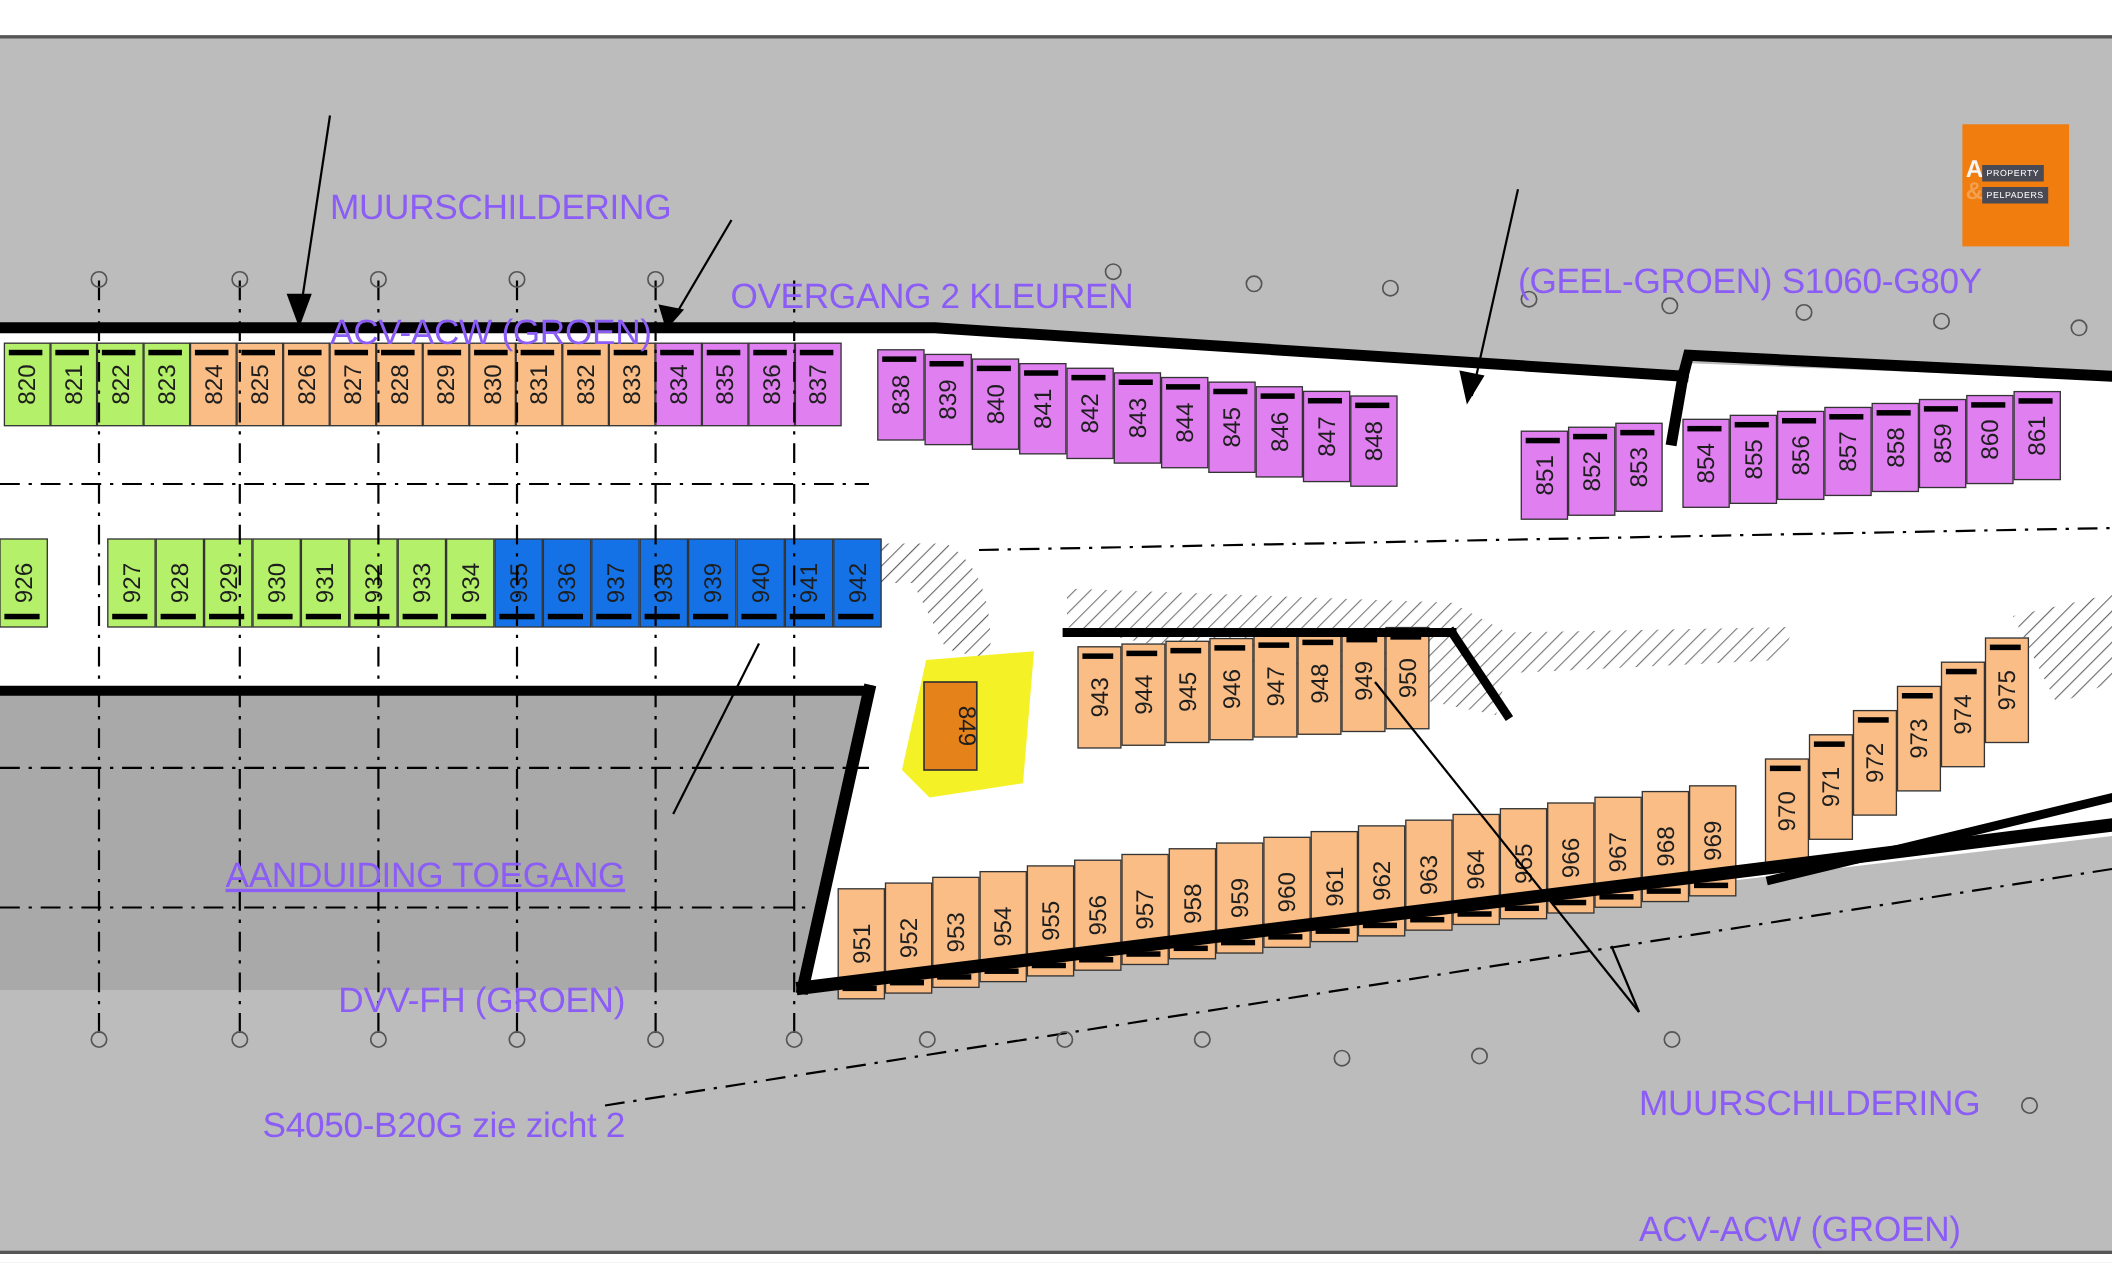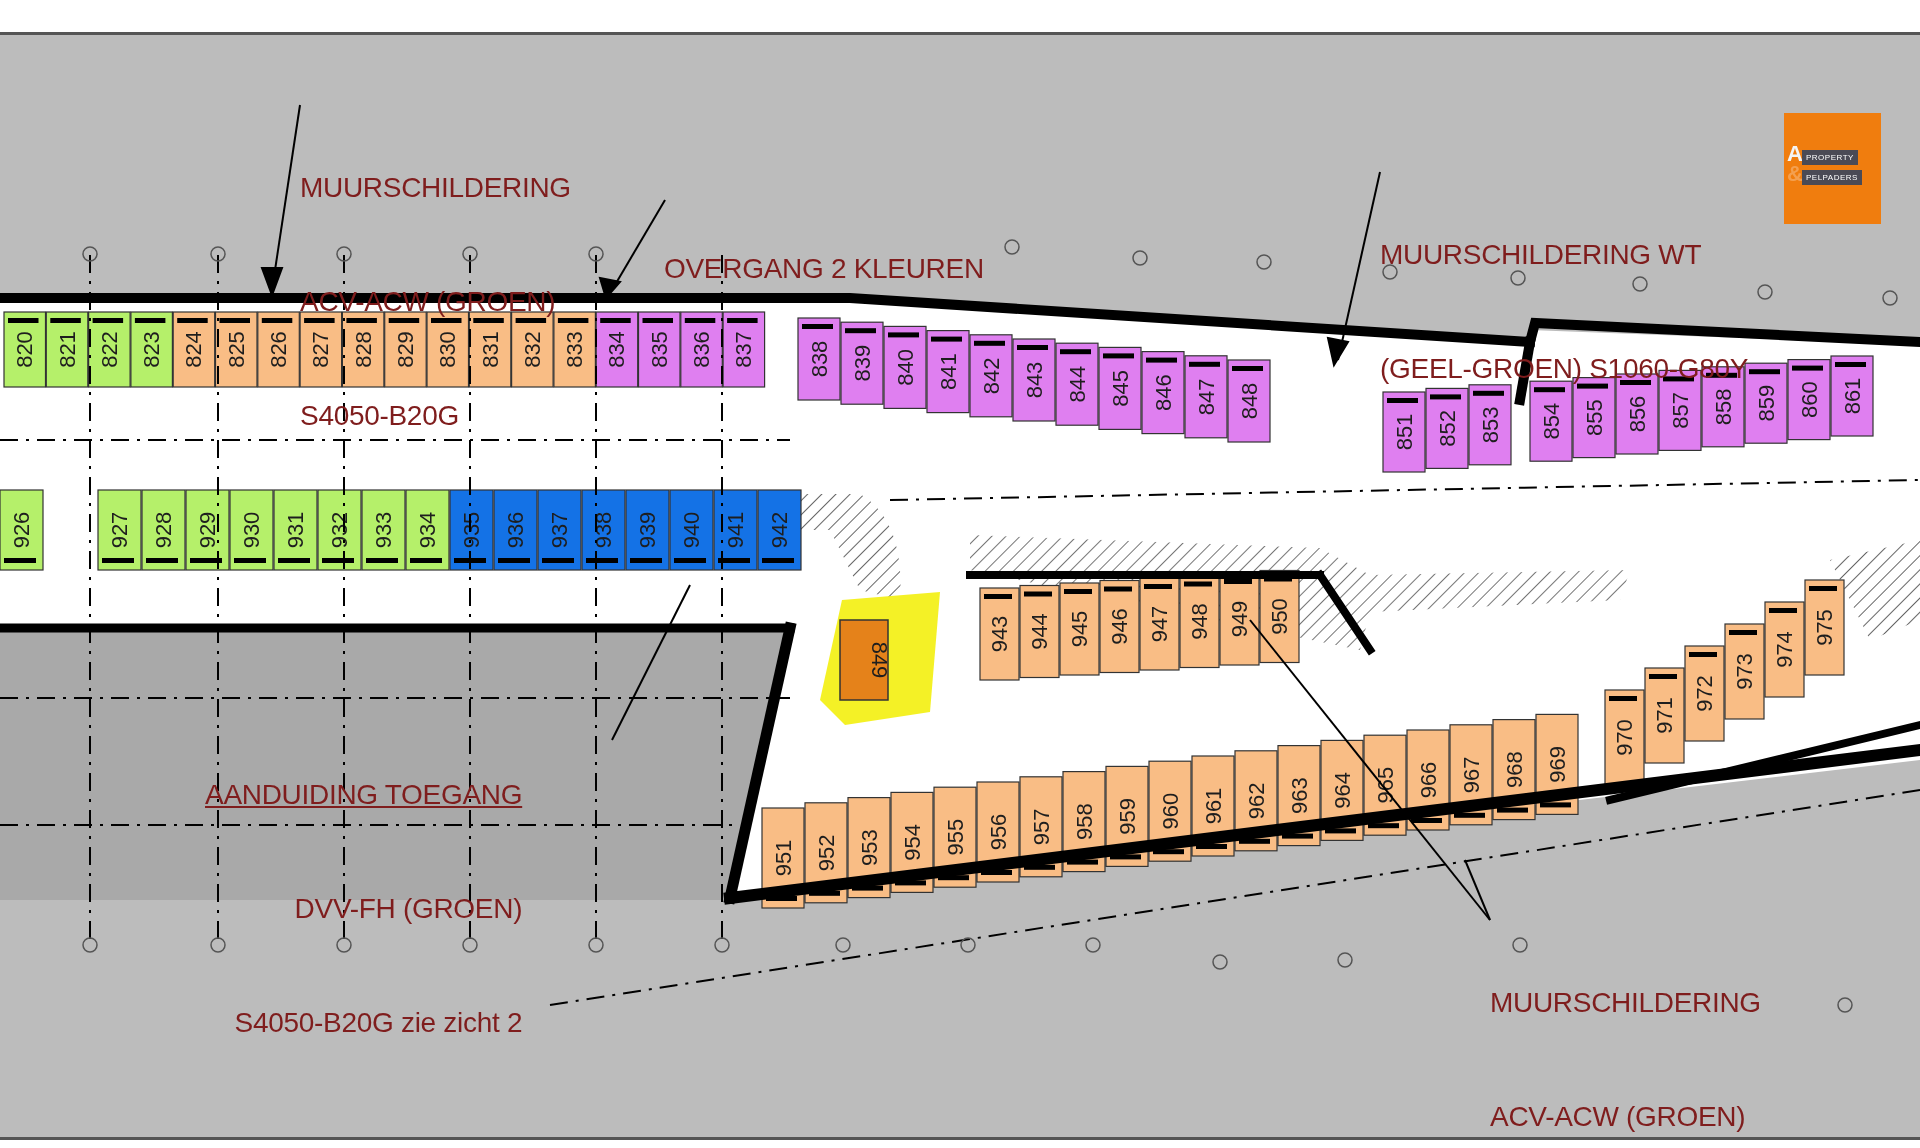--- a/index.html
+++ b/index.html
@@ -1,19 +1,19 @@
 <!DOCTYPE html>
 <html><head>
 <meta charset="utf-8">
 <style>
   html, body { margin:0; padding:0; }
   body { width:1920px; height:1148px; background:#ffffff; position:relative; overflow:hidden; font-family:"Liberation Sans", sans-serif; }
   #plan-frame { position:absolute; left:0; top:32px; width:1920px; height:1108px; background:#bcbcbc; border-top:3px solid #555; border-bottom:3px solid #555; box-sizing:border-box; }
   svg#plan { position:absolute; left:0; top:0; width:1920px; height:1148px; }
-  .label { position:absolute; color:#7f1d1d; font-size:28px; line-height:38px; white-space:pre; letter-spacing:-0.3px; }
+  .label { position:absolute; color:#8b5cf6; font-size:32px; line-height:38px; white-space:pre; letter-spacing:-0.3px; }
   .unit-text { font-family:"Liberation Sans", sans-serif; font-size:22px; fill:#1e1e1e; }
   #logo { position:absolute; left:1784px; top:113px; width:97px; height:111px; background:#f07d0e; }
   #logo .line { position:absolute; left:12px; height:15px; background:#4a4a55; color:#fff; font-size:8px; line-height:15px; padding:0 4px; letter-spacing:0.5px; }
   #logo .big { position:absolute; color:#f4f4f4; font-weight:bold; font-size:22px; left:3px; }
 </style>
 </head>
 <body>
 
 <div id="plan-frame"></div>
 
@@ -560,27 +560,25 @@
     <polygon points="1328,338 1348,342 1334,365"></polygon>
     <line x1="612" y1="740" x2="690" y2="585"></line>
     <line x1="1490" y1="920" x2="1250" y2="620"></line>
     <line x1="1490" y1="920" x2="1465" y2="860"></line>
   </g>
 </svg>
 
 <div class="label" id="ann-0" style="left:300px;top:93px;">
   <div>MUURSCHILDERING</div>
   <div>ACV-ACW (GROEN)</div>
-  <div>S4050-B20G</div>
 </div>
 <div class="label" style="left:664px;top:174px;">
   <div>OVERGANG 2 KLEUREN</div>
 </div>
 <div class="label" style="left:1380px;top:160px;">
-  <div>MUURSCHILDERING WT</div>
   <div>(GEEL-GROEN) S1060-G80Y</div>
 </div>
 <div class="label" style="left:205px;top:700px;text-align:right;">
   <div style="text-decoration:underline;">AANDUIDING TOEGANG</div>
   <div>DVV-FH (GROEN)</div>
   <div>S4050-B20G zie zicht 2</div>
 </div>
 <div class="label" style="left:1490px;top:908px;">
   <div>MUURSCHILDERING</div>
   <div>ACV-ACW (GROEN)</div>

